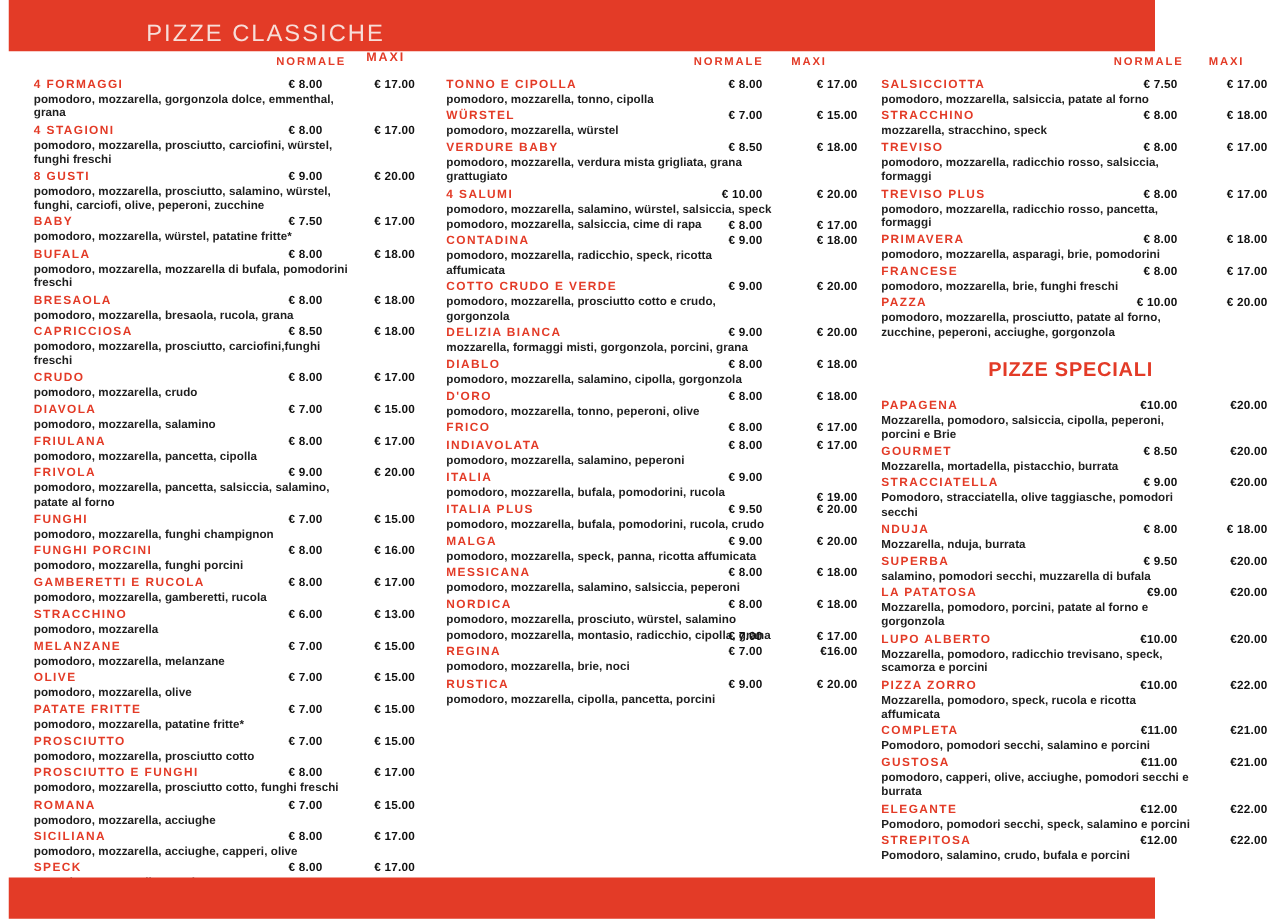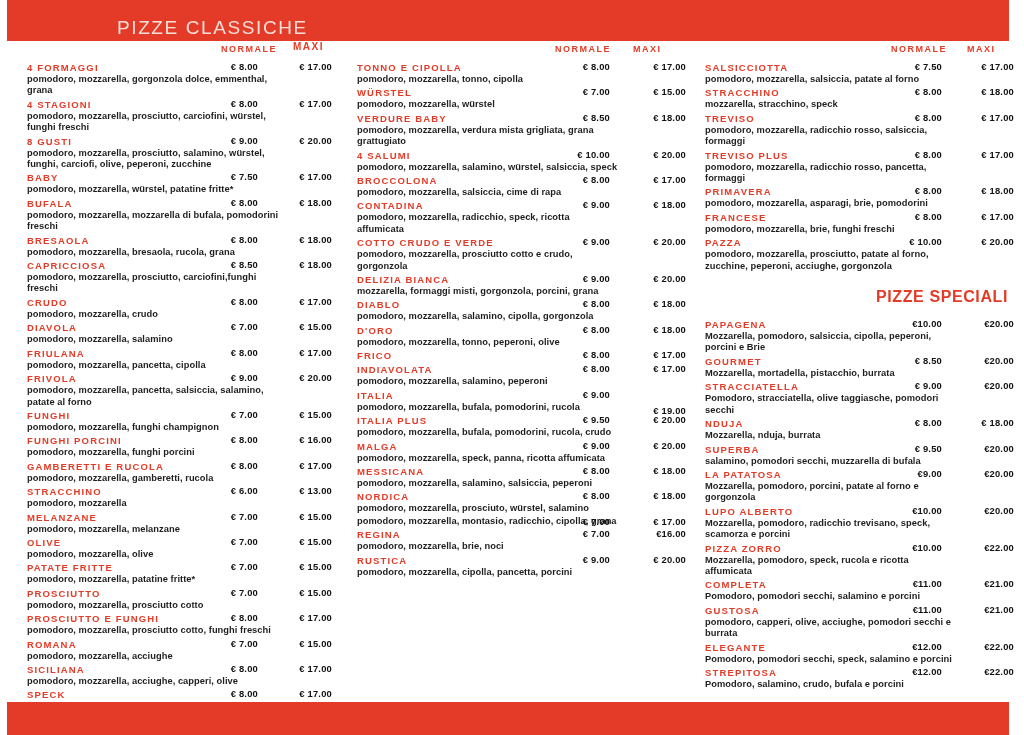--- a/index.html
+++ b/index.html
@@ -18,21 +18,21 @@
   .page {
     position: relative;
     width: 1024px;
     height: 735px;
     background: #ffffff;
   }
   
   .bar {
     position: absolute;
     left: 7px;
-    width: 1002px;
+    width: 917px;
     background: #e33b27;
   }
   .bar-top {
     top: 0;
     height: 41px;
   }
   .bar-bottom {
     bottom: 0;
     height: 33px;
   }
@@ -130,21 +130,21 @@
   
   .col-1 .price-normale { right: 92px; }
   .col-1 .price-maxi    { right: 18px; }
   .col-2 .price-normale { right: 88px; }
   .col-2 .price-maxi    { right: 12px; }
   .col-3 .price-normale { right: 80px; }
   .col-3 .price-maxi    { right: 8px; }
 
   
   .speciali-head {
-    text-align: right;
+    text-align: center;
     color: #e33b27;
     font-weight: 700;
     font-size: 16px;
     letter-spacing: 0.6px;
     margin: 16px 0 12px 0;
     padding-right: 14px;
   }
 </style>
 </head>
 <body>
@@ -328,21 +328,20 @@
             <span class="price price-maxi" style="top: 0px;">€ 18.00</span>
             <span class="item-desc">pomodoro, mozzarella, verdura mista grigliata, grana grattugiato</span>
           </div>
           <div class="item">
             <span class="item-name">4 SALUMI</span>
             <span class="price price-normale" style="top: 0px;">€ 10.00</span>
             <span class="price price-maxi" style="top: 0px;">€ 20.00</span>
             <span class="item-desc">pomodoro, mozzarella, salamino, würstel, salsiccia, speck</span>
           </div>
           <div class="item">
-            <span class="item-name">BROCCOLONA</span>
             <span class="price price-normale" style="top: 0px;">€ 8.00</span>
             <span class="price price-maxi" style="top: 0px;">€ 17.00</span>
             <span class="item-desc">pomodoro, mozzarella, salsiccia, cime di rapa</span>
           </div>
           <div class="item">
             <span class="item-name">CONTADINA</span>
             <span class="price price-normale" style="top: 0px;">€ 9.00</span>
             <span class="price price-maxi" style="top: 0px;">€ 18.00</span>
             <span class="item-desc">pomodoro, mozzarella, radicchio, speck, ricotta affumicata</span>
           </div>

